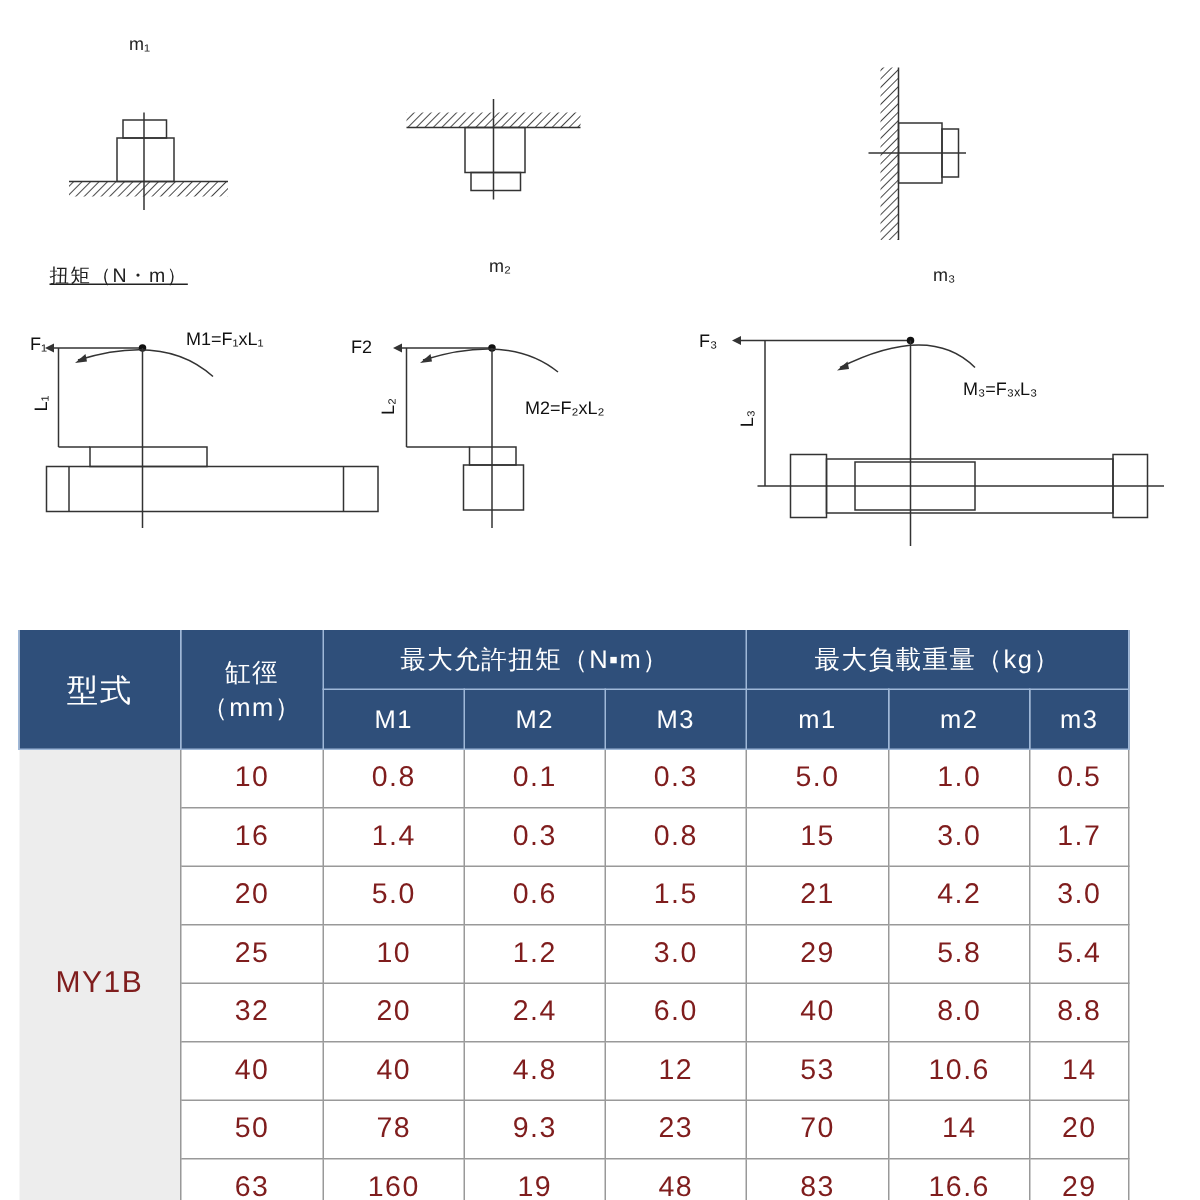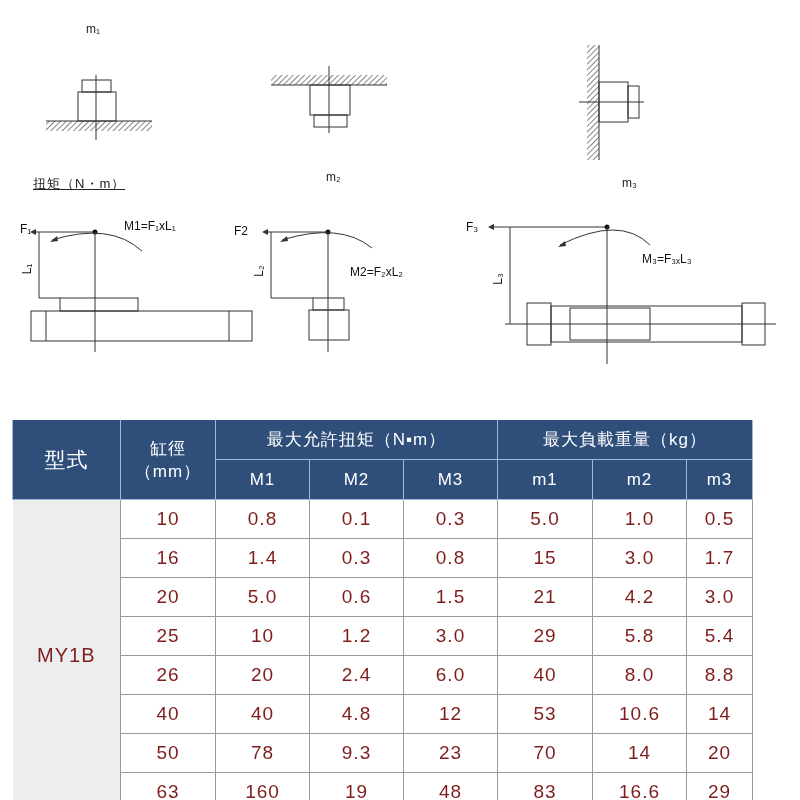--- a/index.html
+++ b/index.html
@@ -172,21 +172,21 @@
     <tr>
       <td>25</td>
       <td>10</td>
       <td>1.2</td>
       <td>3.0</td>
       <td>29</td>
       <td>5.8</td>
       <td>5.4</td>
     </tr>
     <tr>
-      <td>26</td>
+      <td>32</td>
       <td>20</td>
       <td>2.4</td>
       <td>6.0</td>
       <td>40</td>
       <td>8.0</td>
       <td>8.8</td>
     </tr>
     <tr>
       <td>40</td>
       <td>40</td>

